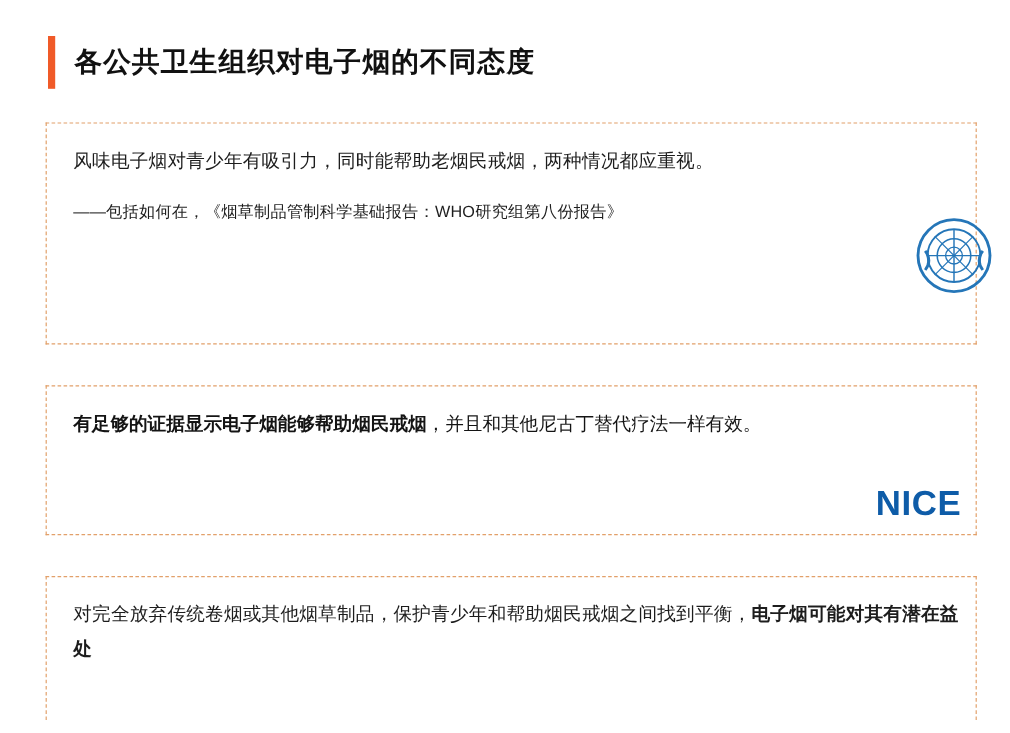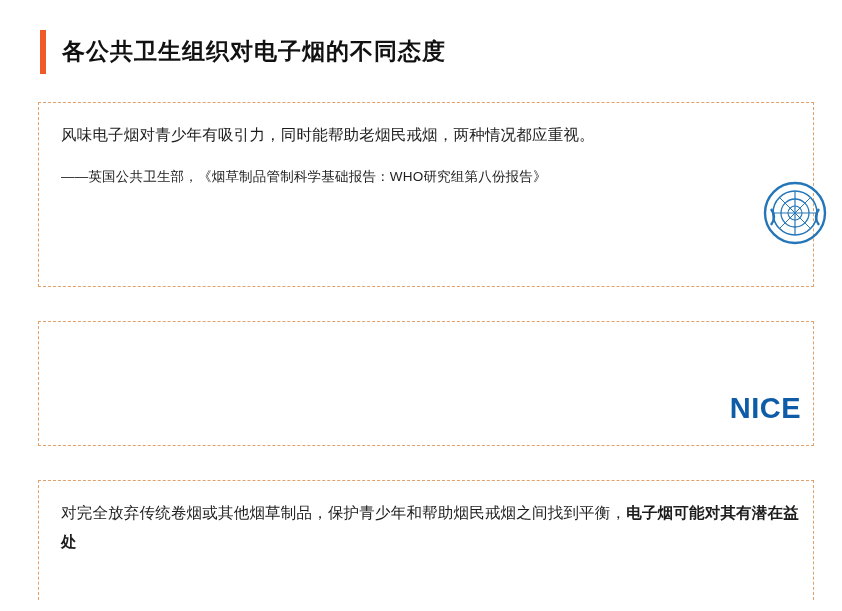--- a/index.html
+++ b/index.html
@@ -85,21 +85,21 @@
     right: -14px;
     top: 78px;
     width: 64px;
     height: 64px;
     opacity: 0.95;
     overflow: hidden;
   }
   .nice-logo {
     position: absolute;
     right: 12px;
-    bottom: 22px;
+    bottom: 10px;
     display: flex;
     align-items: center;
     gap: 7px;
   }
   .nice-word {
     font-family: "Liberation Sans", sans-serif;
     font-size: 29px;
     font-weight: bold;
     color: #0e5ca8;
     letter-spacing: 0.5px;
@@ -115,39 +115,40 @@
 </head>
 <body>
 
 <div class="title-row">
   <div class="title-bar"></div>
   <div class="title-text">各公共卫生组织对电子烟的不同态度</div>
 </div>
 
 <div class="quote-block" id="block-1">
   <p class="para">风味电子烟对青少年有吸引力，同时能帮助老烟民戒烟，两种情况都应重视。</p>
-  <p class="source small-caps">——英国公共卫生部，《烟草制品管制科学基础报告：WHO研究组第八份报告》</p>
+  <p class="source small-caps">——包括如何在，《烟草制品管制科学基础报告：WHO研究组第八份报告》</p>
 
   <div class="un-logo">
     <svg viewBox="0 0 64 64" width="64" height="64" aria-hidden="true">
       <circle cx="32" cy="32" r="30" fill="none" stroke="#1a6fb5" stroke-width="2.4"></circle>
       <circle cx="32" cy="32" r="22" fill="none" stroke="#1a6fb5" stroke-width="1.6"></circle>
       <circle cx="32" cy="32" r="14" fill="none" stroke="#1a6fb5" stroke-width="1.3"></circle>
       <circle cx="32" cy="32" r="7" fill="none" stroke="#1a6fb5" stroke-width="1.1"></circle>
       <line x1="32" y1="10" x2="32" y2="54" stroke="#1a6fb5" stroke-width="1.2"></line>
       <line x1="10" y1="32" x2="54" y2="32" stroke="#1a6fb5" stroke-width="1.2"></line>
       <line x1="16" y1="16" x2="48" y2="48" stroke="#1a6fb5" stroke-width="1"></line>
       <line x1="48" y1="16" x2="16" y2="48" stroke="#1a6fb5" stroke-width="1"></line>
       <path d="M8 44 Q14 36 8 28" fill="none" stroke="#1a6fb5" stroke-width="2.4"></path>
       <path d="M56 44 Q50 36 56 28" fill="none" stroke="#1a6fb5" stroke-width="2.4"></path>
     </svg>
   </div>
 </div>
 
 <div class="quote-block" id="block-2">
+  <p class="bold-line"><b>有足够的证据显示电子烟能够帮助烟民戒烟</b><span class="normal">，并且和其他尼古丁替代疗法一样有效。</span></p>
 
   <div class="nice-logo">
     <div class="nice-word">NICE</div>
   </div>
 </div>
 
 <div class="quote-block" id="block-3">
   <p class="para"><span>对完全放弃传统卷烟或其他烟草制品，保护青少年和帮助烟民戒烟之间找到平衡，</span><b>电子烟可能对其有潜在益处</b></p>
 </div>
 

